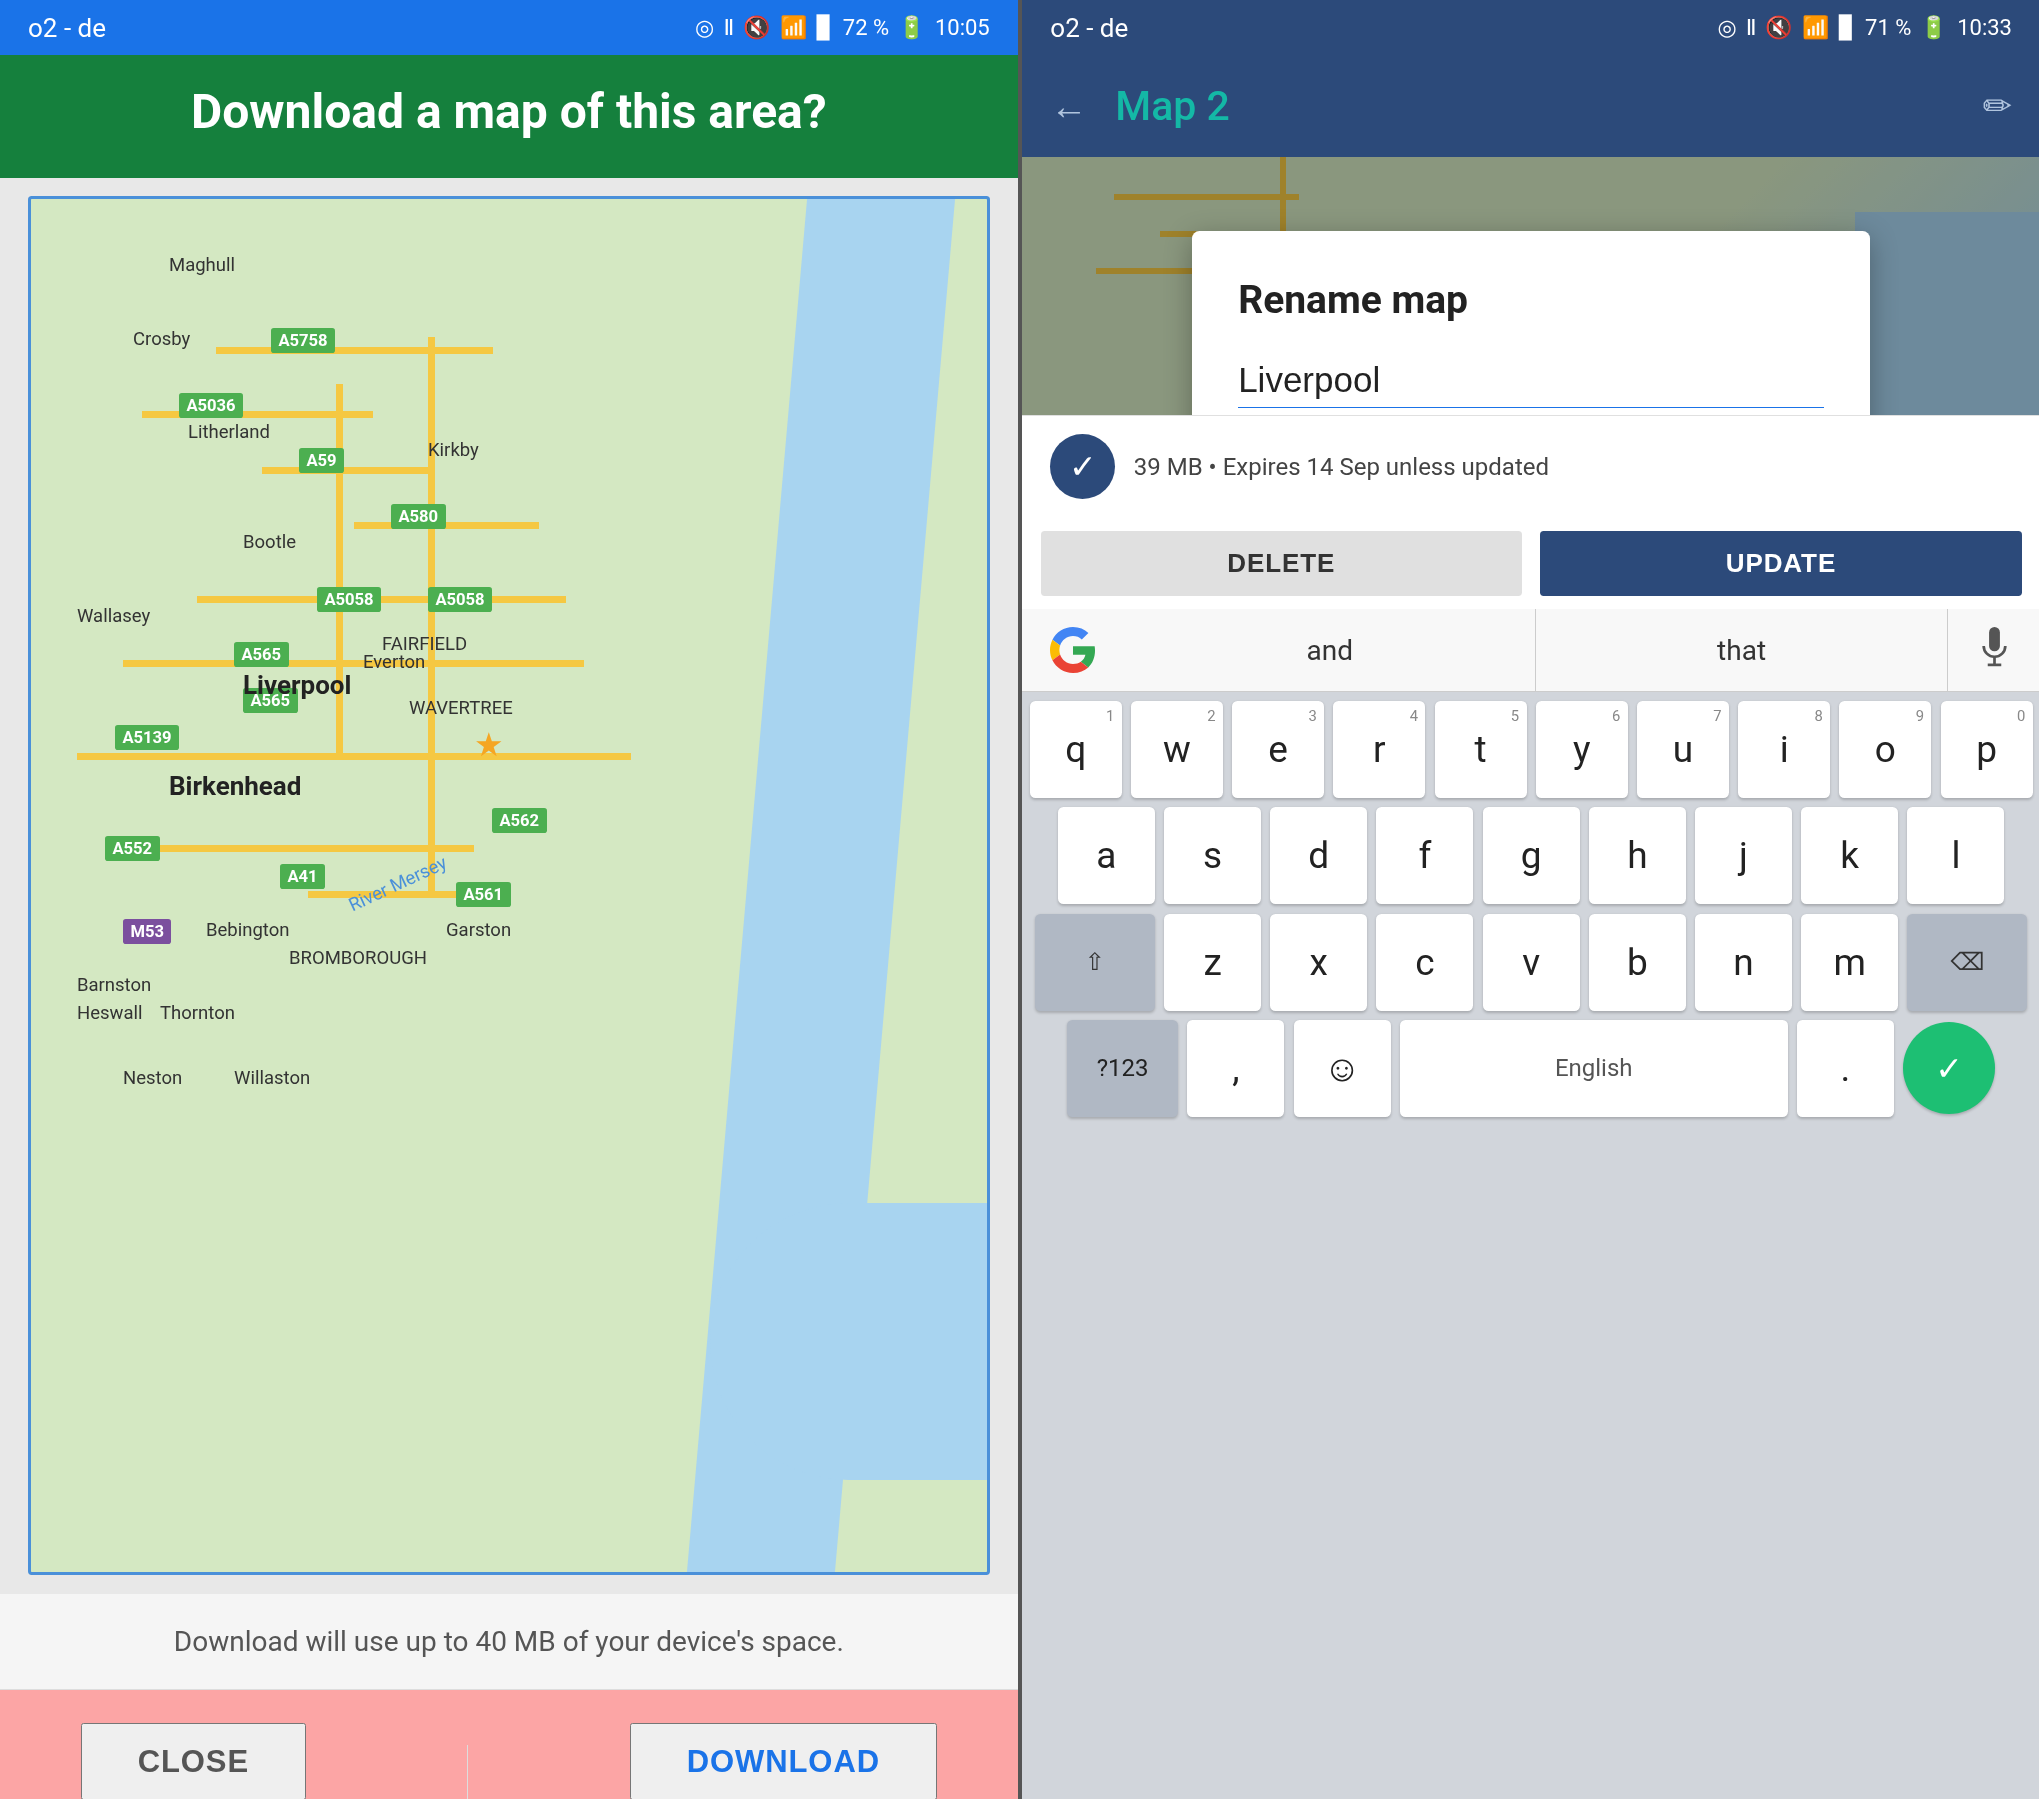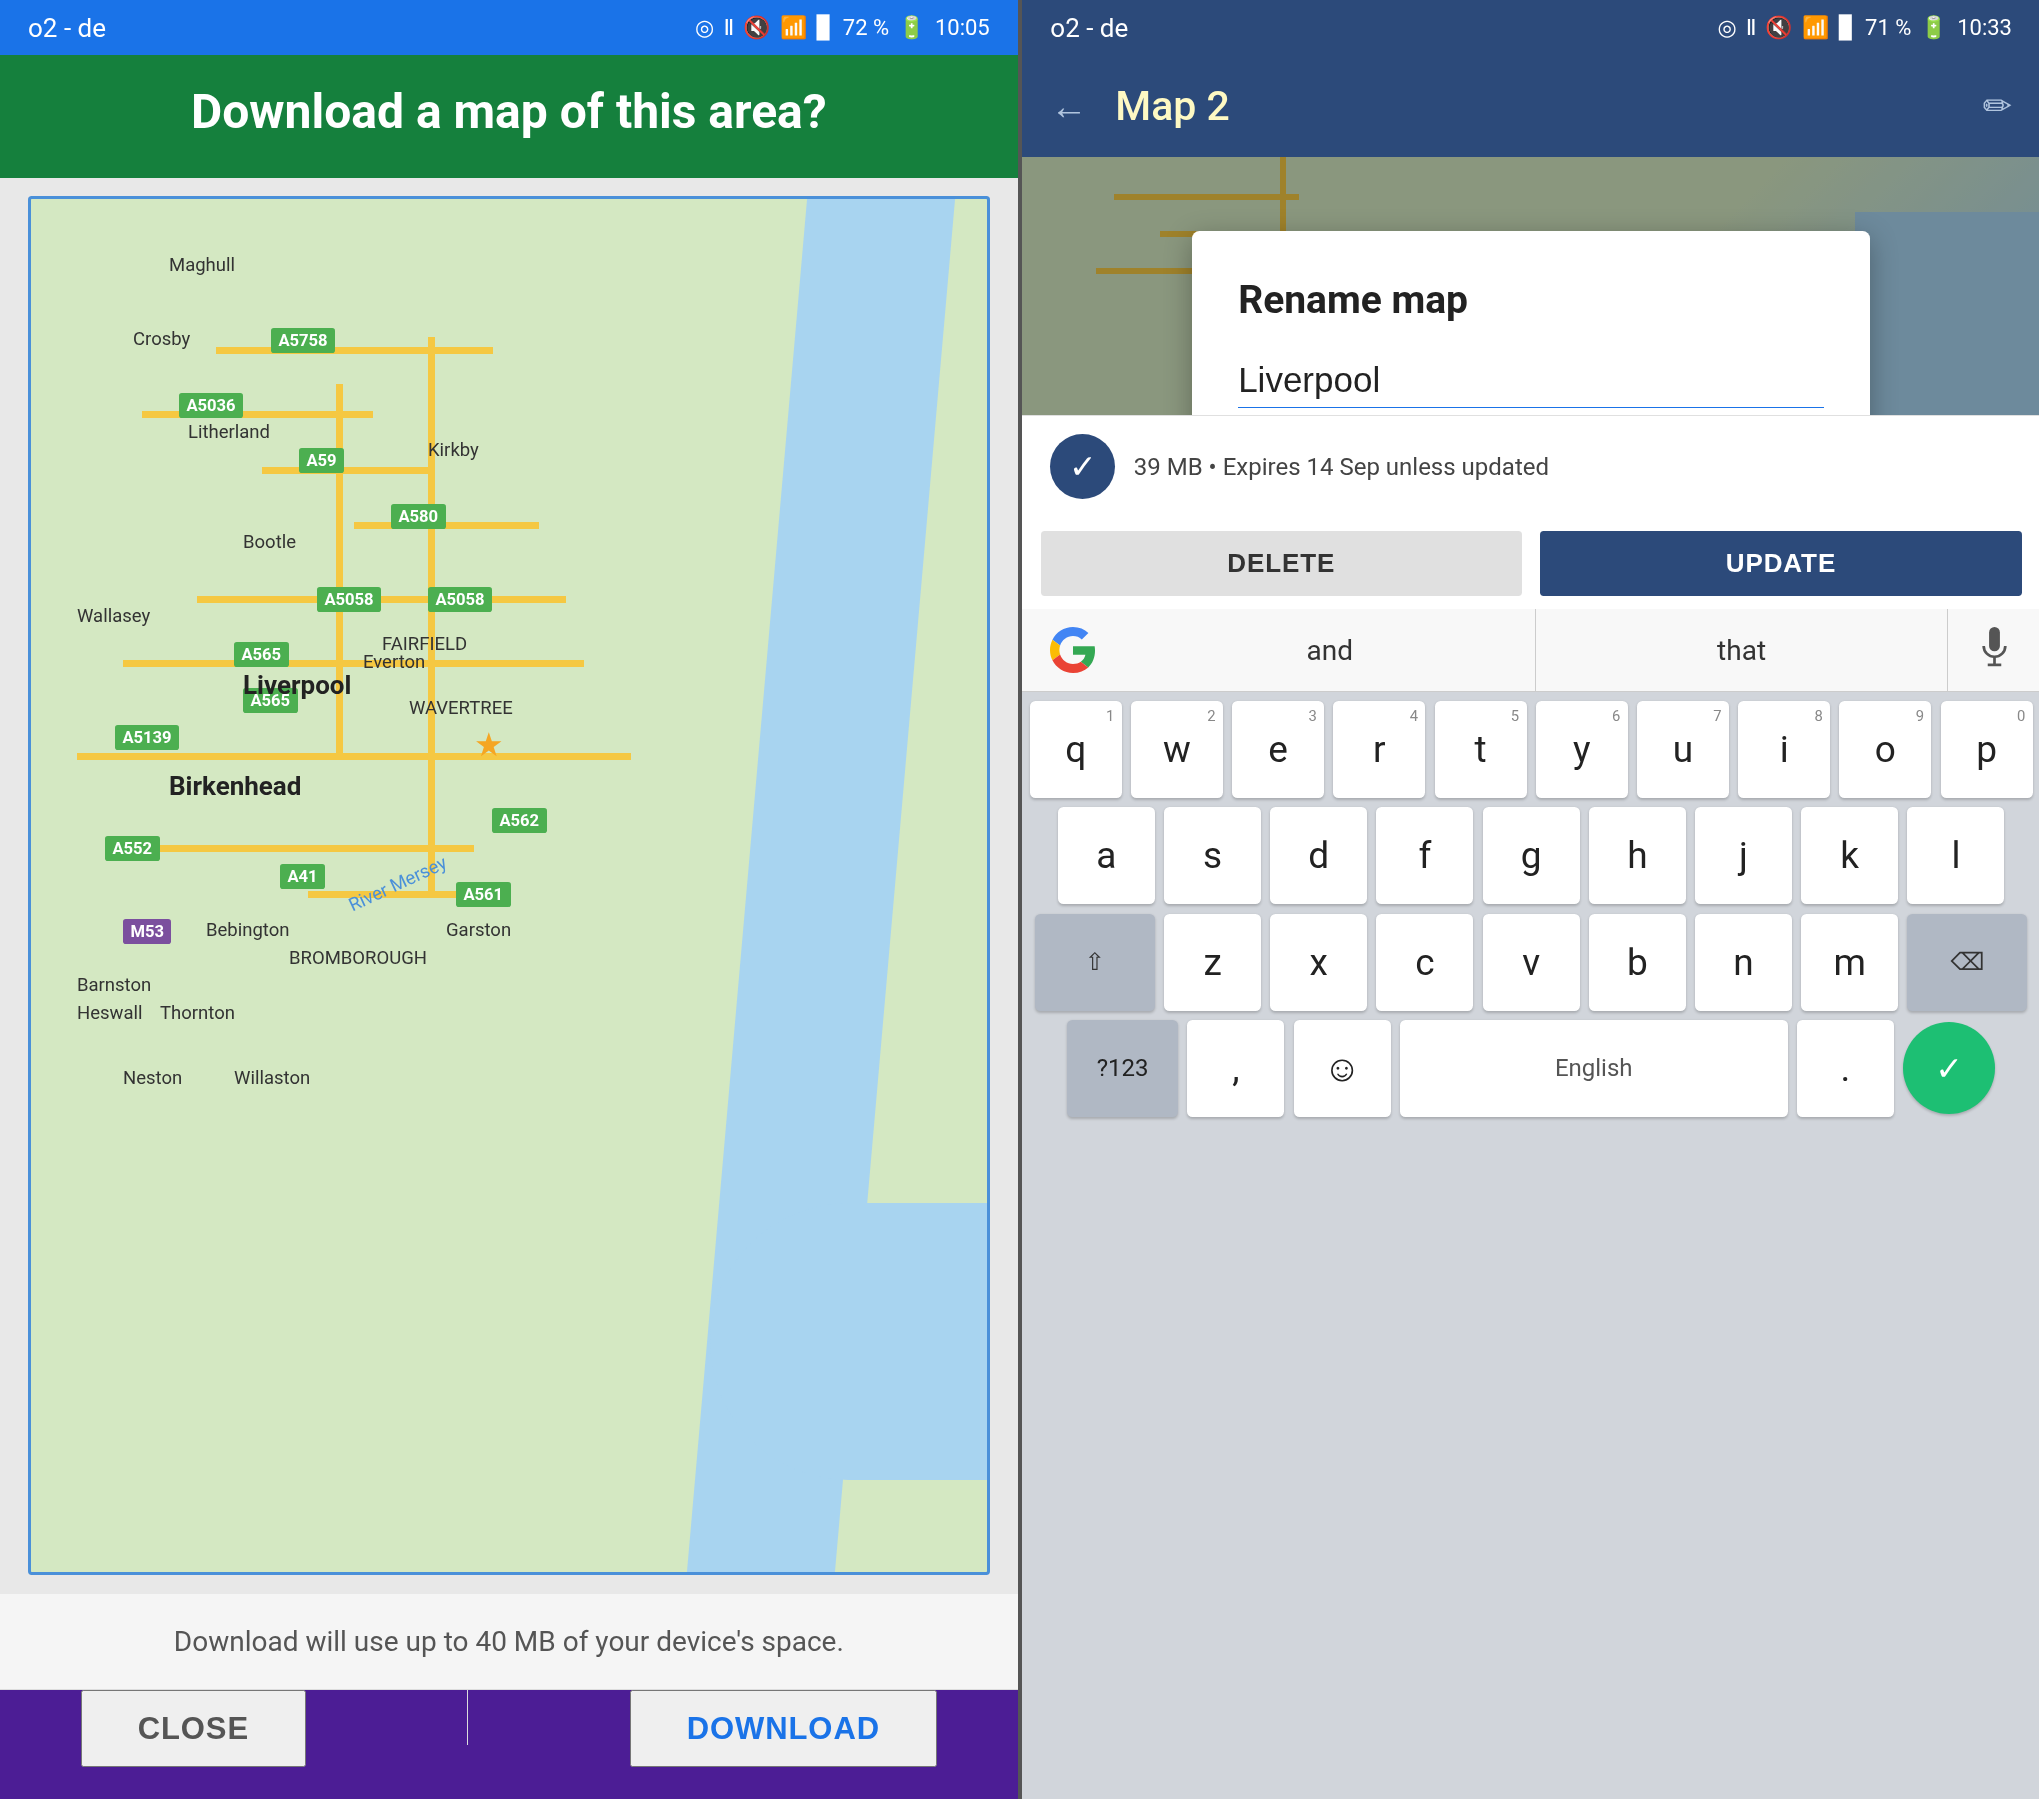--- a/index.html
+++ b/index.html
@@ -136,23 +136,23 @@
       background: #f5f5f5;
       padding: 28px 37px;
       text-align: center;
       font-size: 28px;
       color: #555;
       line-height: 1.4;
     }
 
     .bottom-bar-left {
       height: 111px;
-      background: #4c1d95;
-      display: flex;
-      align-items: flex-start;
+      background: #fca5a5;
+      display: flex;
+      align-items: flex-end;
       justify-content: space-around;
       border-top: 0.9px solid #ddd;
     }
 
     .bottom-btn {
       font-size: 31px;
       font-weight: 600;
       color: #555;
       letter-spacing: 0.9px;
       cursor: pointer;
@@ -203,21 +203,21 @@
     }
 
     .back-arrow {
       color: #b0c4de;
       font-size: 37px;
       cursor: pointer;
     }
 
     .header-title {
       flex: 1;
-      color: #fef9c3;
+      color: #14b8a6;
       font-size: 41px;
       font-weight: 500;
     }
 
     .edit-icon {
       color: #b0c4de;
       font-size: 35px;
       cursor: pointer;
     }
 

